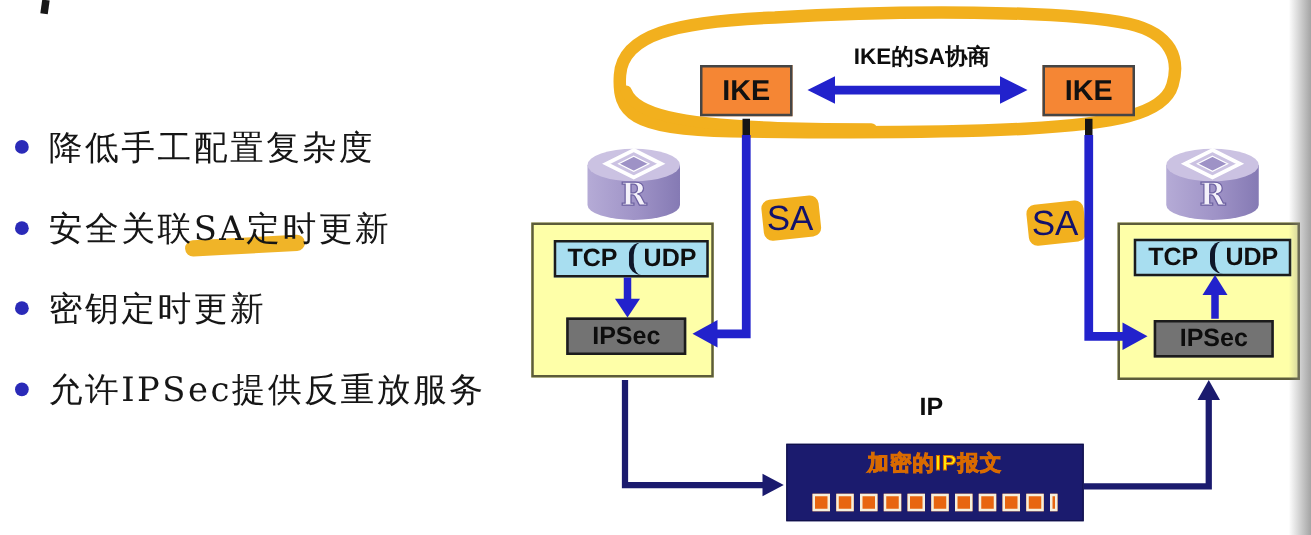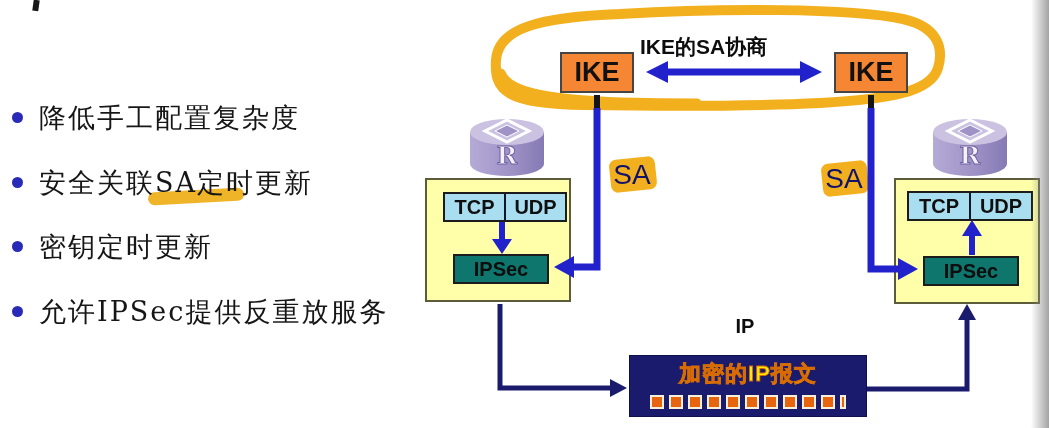--- a/index.html
+++ b/index.html
@@ -28,42 +28,42 @@
     position:absolute;left:148px;top:190px;width:96px;height:13px;z-index:0;
     background:#F0B428;border-radius:8px;transform:rotate(-3deg);
   }
   
   .layer{position:absolute;left:0;top:0;width:1049px;height:428px;pointer-events:none;}
   .layer-back{z-index:1}.layer-front{z-index:3}
   
   .dg{position:absolute;z-index:2;box-sizing:border-box;}
   .ike-box{
     background:#F58634;border:2px solid #454545;display:flex;align-items:center;
-    justify-content:center;font-weight:bold;font-size:27px;color:#111;
+    justify-content:center;font-weight:bold;font-size:23px;color:#111;
   }
   .ike-left{left:560px;top:52px;width:74px;height:41px;}
   .ike-right{left:834px;top:52px;width:74px;height:41px;}
-  .neg-label{left:640px;top:33px;width:195px;text-align:left;
-    font-weight:bold;font-size:21px;color:#0d0d0d;}
+  .neg-label{left:640px;top:33px;width:195px;text-align:center;
+    font-weight:bold;font-size:18px;color:#0d0d0d;}
   .router{width:80px;height:66px;}
   .router-left{left:467px;top:115px;}
   .router-right{left:930px;top:115px;}
   .stack{background:#FEFFA8;border:2px solid #5c5c3a;}
   .stack-left{left:425px;top:178px;width:146px;height:124px;}
   .stack-right{left:894px;top:178px;width:146px;height:126px;}
   .proto-row{
     position:absolute;display:flex;border:2px solid #1c1c1c;background:#A8DEF0;
     font-weight:bold;font-size:20px;color:#0f0f0f;box-sizing:border-box;
   }
   .stack-left  .proto-row{left:16px;top:12px;width:124px;height:30px;}
   .stack-right .proto-row{left:11px;top:11px;width:126px;height:30px;}
-  .proto-cell{flex:1;display:flex;align-items:center;justify-content:center;}
-  .proto-cell + .proto-cell{border-left:2px solid #0f172a;}
+  .proto-cell{flex:1;display:flex;align-items:center;justify-content:center;border-radius:10px;}
+  .proto-cell + .proto-cell{border-left:4px solid #0f172a;}
   .ipsec-box{
-    position:absolute;background:#0f766e;border:2px solid #1c1c1c;display:flex;
+    position:absolute;background:#737373;border:2px solid #1c1c1c;display:flex;
     align-items:center;justify-content:center;font-weight:bold;font-size:20px;color:#0d0d0d;
     box-sizing:border-box;
   }
   .stack-left  .ipsec-box{left:26px;top:74px;width:96px;height:30px;}
   .stack-right .ipsec-box{left:27px;top:76px;width:96px;height:30px;}
   .sa-wrap{width:56px;height:40px;}
   .sa-wrap-left{left:604px;top:156px;}
   .sa-wrap-right{left:816px;top:160px;}
   .sa-blob{
     position:absolute;left:6px;top:2px;width:46px;height:33px;background:#F2B01E;
@@ -73,21 +73,21 @@
     position:absolute;left:0;top:3px;width:56px;text-align:center;
     font-weight:normal;font-size:28px;color:#12126B;
   }
   .ip-label{left:690px;top:315px;width:110px;text-align:center;
     font-weight:bold;font-size:20px;color:#0d0d0d;}
   .packet-box{
     left:629px;top:355px;width:238px;height:62px;background:#1B1B6E;
     border:1px solid #10104a;
   }
   .packet-label{
-    margin-top:3px;text-align:center;font-weight:bold;font-size:22px;
+    margin-top:3px;text-align:center;font-weight:bold;font-size:17px;
     letter-spacing:1px;color:#FFE70A;-webkit-text-stroke:0.8px #D96A00;
   }
   .packet-row{
     position:absolute;left:0;right:0;bottom:7px;display:flex;gap:5px;
     align-items:center;justify-content:center;
   }
   .pkt-seg{width:14px;height:14px;background:#E8650F;border:2px solid #F5EFDC;
     box-sizing:border-box;}
   .pkt-seg-thin{width:6px;}
   .stray-mark{left:33px;top:0;width:6px;height:11px;background:#181818;

